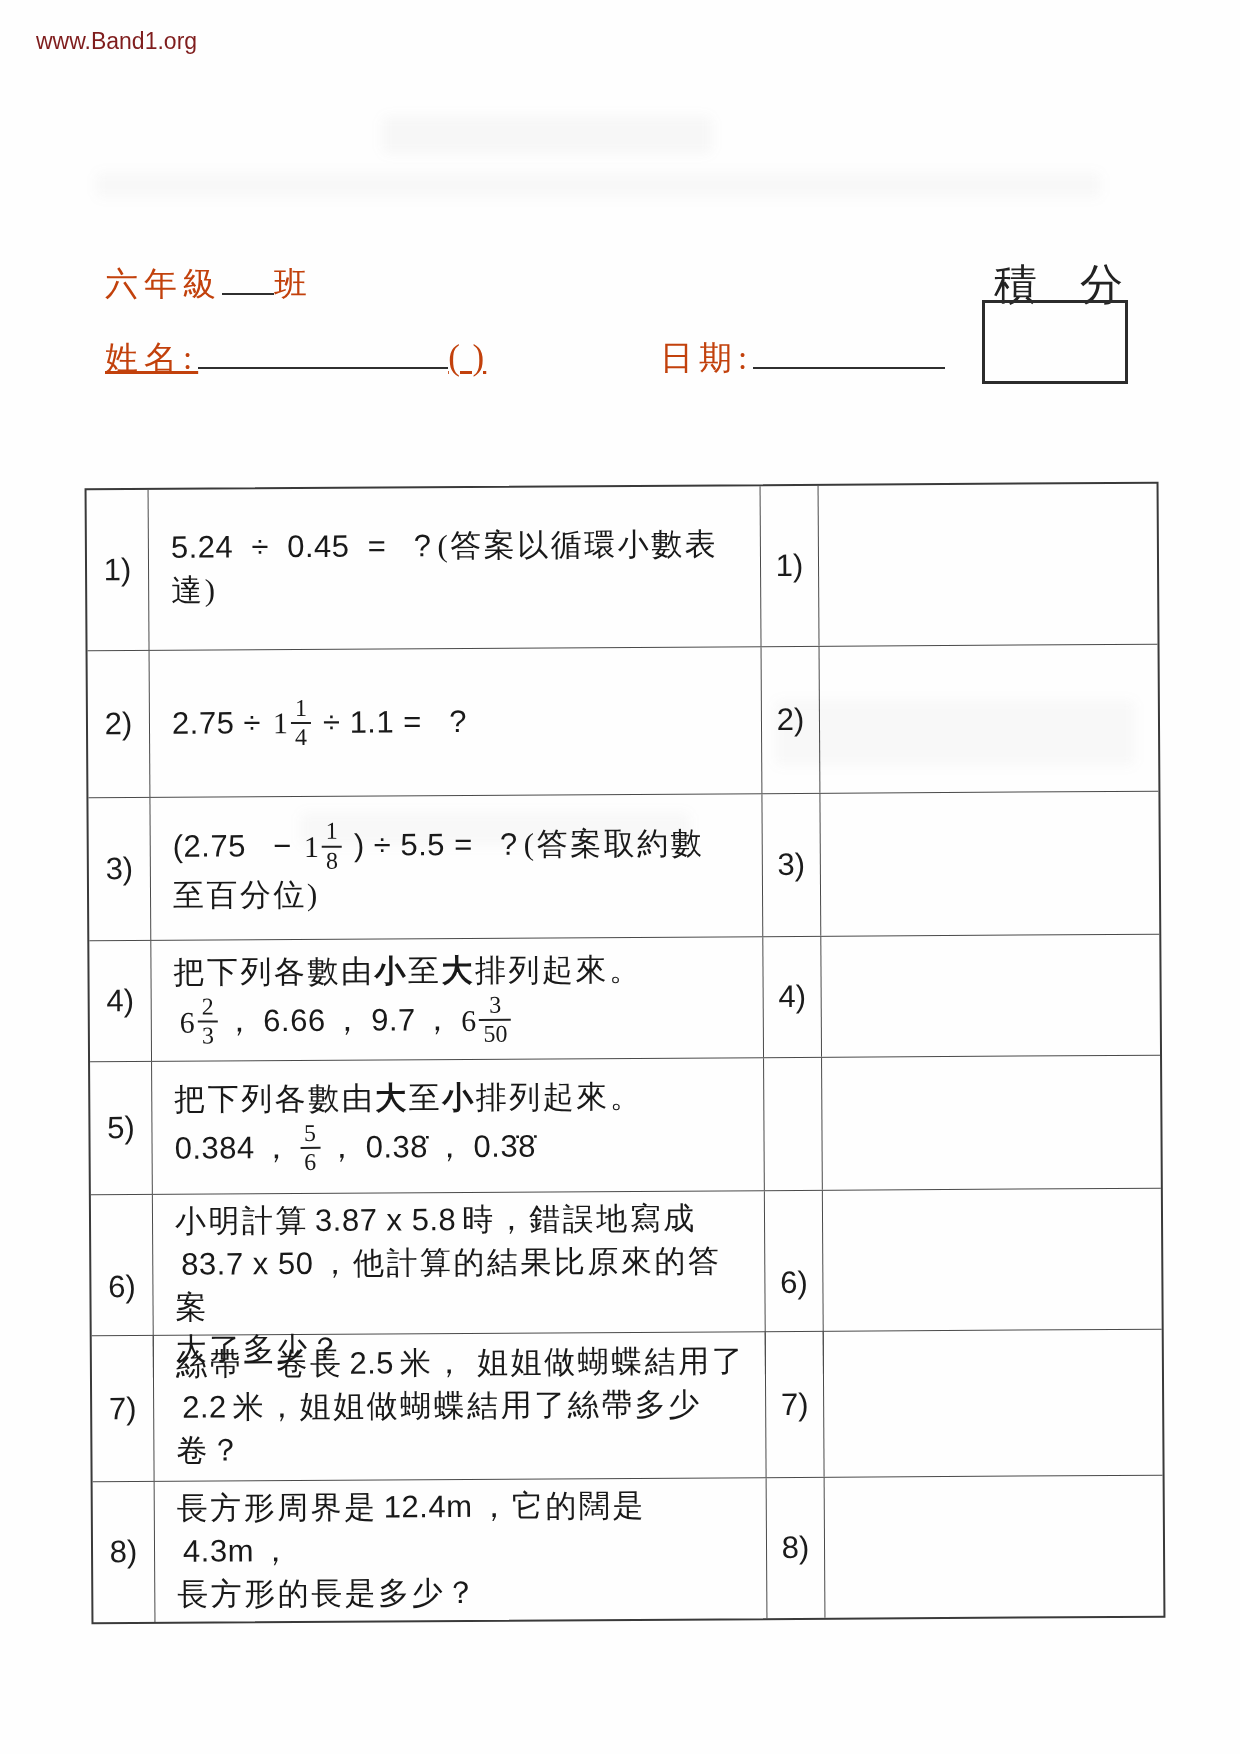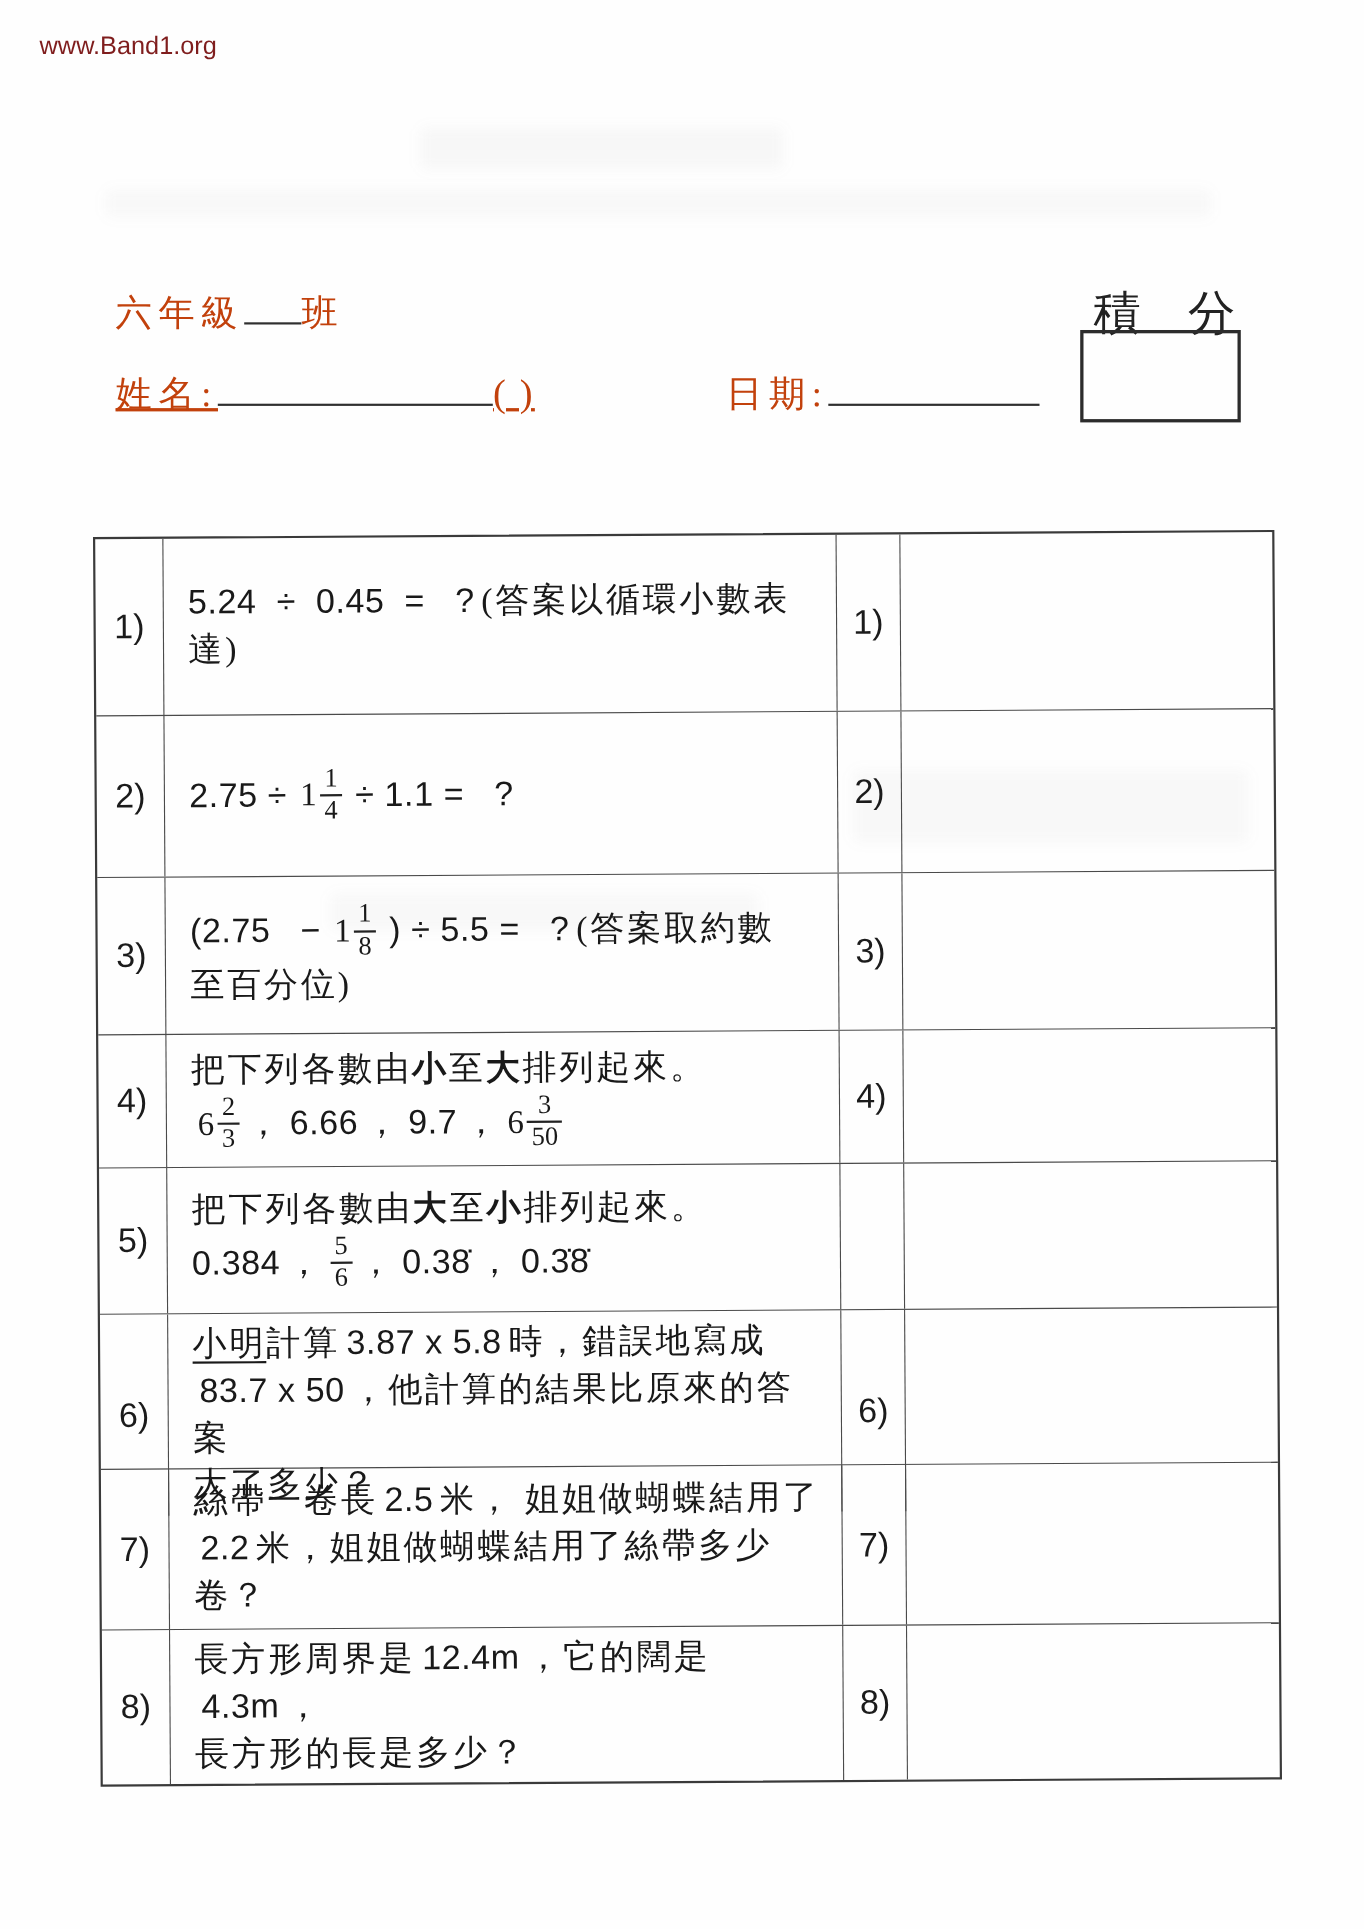--- a/index.html
+++ b/index.html
@@ -60,21 +60,21 @@
     display:flex; flex-direction:column; justify-content:center;
     padding:6px 12px 6px 22px;
     font-size:31px; line-height:1.38; color:#191919;
   }
   .qline { display:block; }
   .fline { display:flex; align-items:center; flex-wrap:wrap; }
   .cn   { font-family:"Liberation Serif","DejaVu Serif",serif; letter-spacing:2.5px; white-space:pre-wrap; }
   .math { font-family:"Liberation Sans","DejaVu Sans",sans-serif; letter-spacing:0.5px; white-space:pre-wrap; margin:0 6px; }
   .math:first-child { margin-left:0; }
   .b { font-weight:bold; }
-  .u { text-decoration:underline; text-decoration-thickness:2px; text-underline-offset:6px; }
+  .u { text-decoration-thickness:2px; text-underline-offset:6px; }
 
   .mfrac { display:inline-flex; align-items:center; margin:0 6px; font-family:"Liberation Serif","DejaVu Serif",serif; }
   .mfrac .whole { font-size:30px; margin-right:3px; }
   .frac { display:inline-flex; flex-direction:column; align-items:center; line-height:1.06; font-size:24px; }
   .frac .num { padding:0 4px 1px; }
   .frac .den { border-top:2px solid #222; padding:1px 4px 0; }
 
   .aspace { background:transparent; }
 </style>
 </head>

